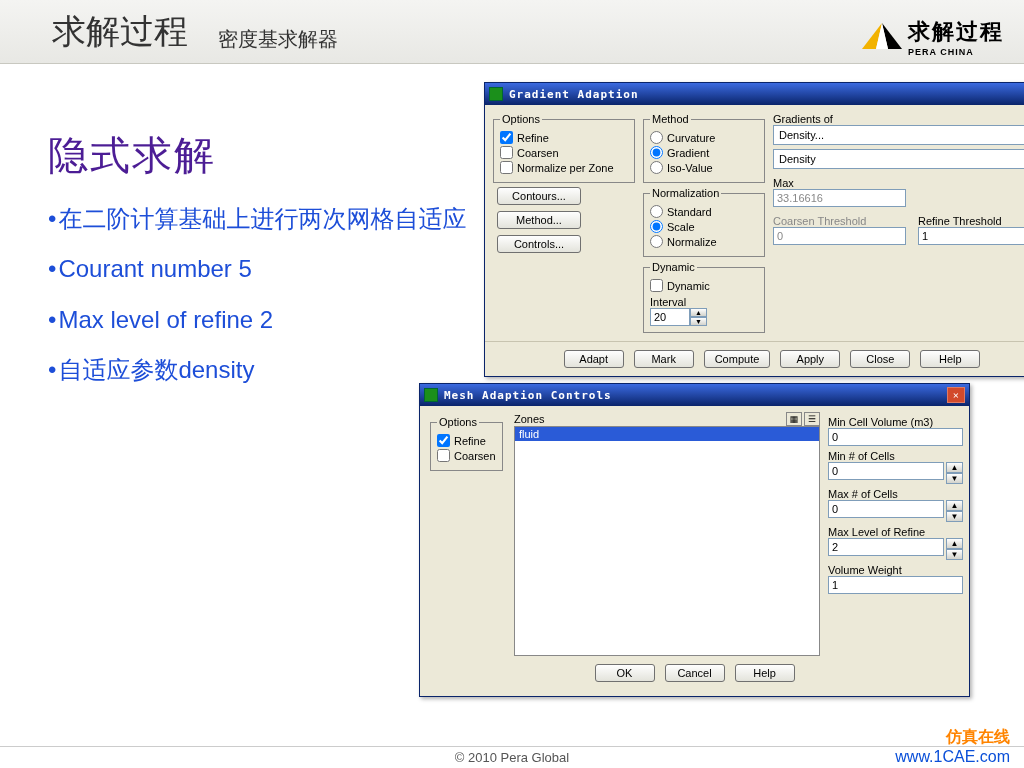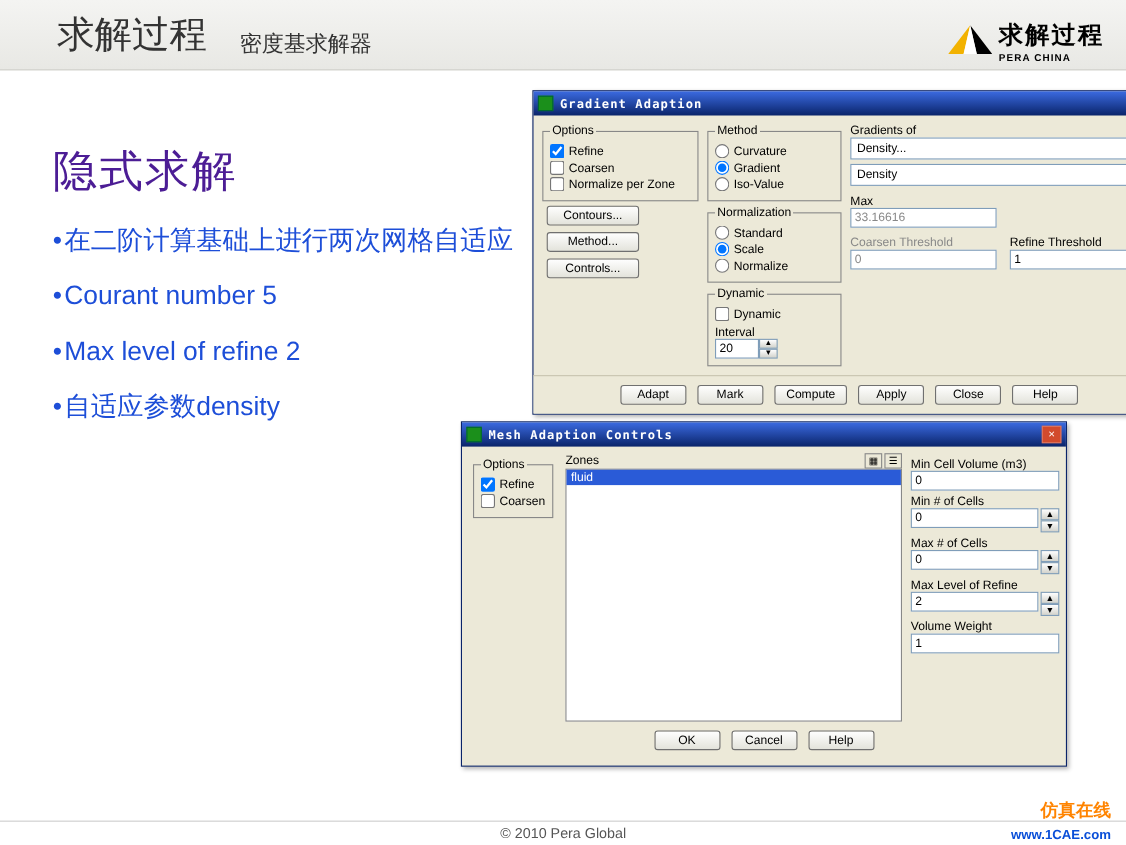--- a/index.html
+++ b/index.html
@@ -9,21 +9,21 @@
   .header .subtitle { font-size:20px; color:#333; margin-bottom:10px; }
   .header .logo { margin-left:auto; display:flex; align-items:center; font-weight:bold; margin-bottom:6px; }
   .logo svg { margin-right:6px; }
   .logo .cn { font-size:22px; letter-spacing:2px; }
   .logo .en { font-size:9px; letter-spacing:1px; }
   .slide { position:relative; height:704px; }
   .slide .bigtitle { color:#4c1d95; font-size:40px; position:absolute; left:48px; top:64px; letter-spacing:2px; }
   .bullets { position:absolute; left:48px; top:130px; font-size:24px; color:#1d4ed8; line-height:2.1; }
   .bullets .b::before { content:"•"; margin-right:2px; }
   .footer-copy { position:absolute; bottom:3px; left:0; right:0; text-align:center; font-size:13px; color:#555; border-top:1px solid #ccc; padding-top:3px; }
-  .wm-site { position:absolute; right:14px; bottom:2px; font-size:12px; font-weight:bold; color:#0a4fd8; }
+  .wm-site { position:absolute; right:14px; bottom:2px; font-size:16px; font-weight:normal; color:#0a4fd8; }
   .wm-tl { position:absolute; right:14px; bottom:20px; font-size:16px; font-weight:bold; color:#ff8400; }
 
   
   .win { position:absolute; background:#ece9d8; border:1px solid #0a246a; box-shadow:2px 2px 4px rgba(0,0,0,.3); font-size:11px; color:#000; }
   .titlebar { height:22px; background:linear-gradient(#3b6ae0,#0a246a); color:#fff; display:flex; align-items:center; padding:0 4px; font-family: "Tahoma"; font-weight:bold; }
   .titlebar .ticon { width:14px; height:14px; background:#1b8f1b; border:1px solid #063; margin-right:6px; }
   .titlebar .tcap { font-family: monospace; letter-spacing:1px; }
   .titlebar .tbtns { margin-left:auto; display:flex; }
   .tbtn { width:18px; height:16px; margin-left:2px; display:flex; align-items:center; justify-content:center; font-weight:bold; border:1px solid #fff4; }
   .tbtn.close { background:#d24a2c; color:#fff; }

